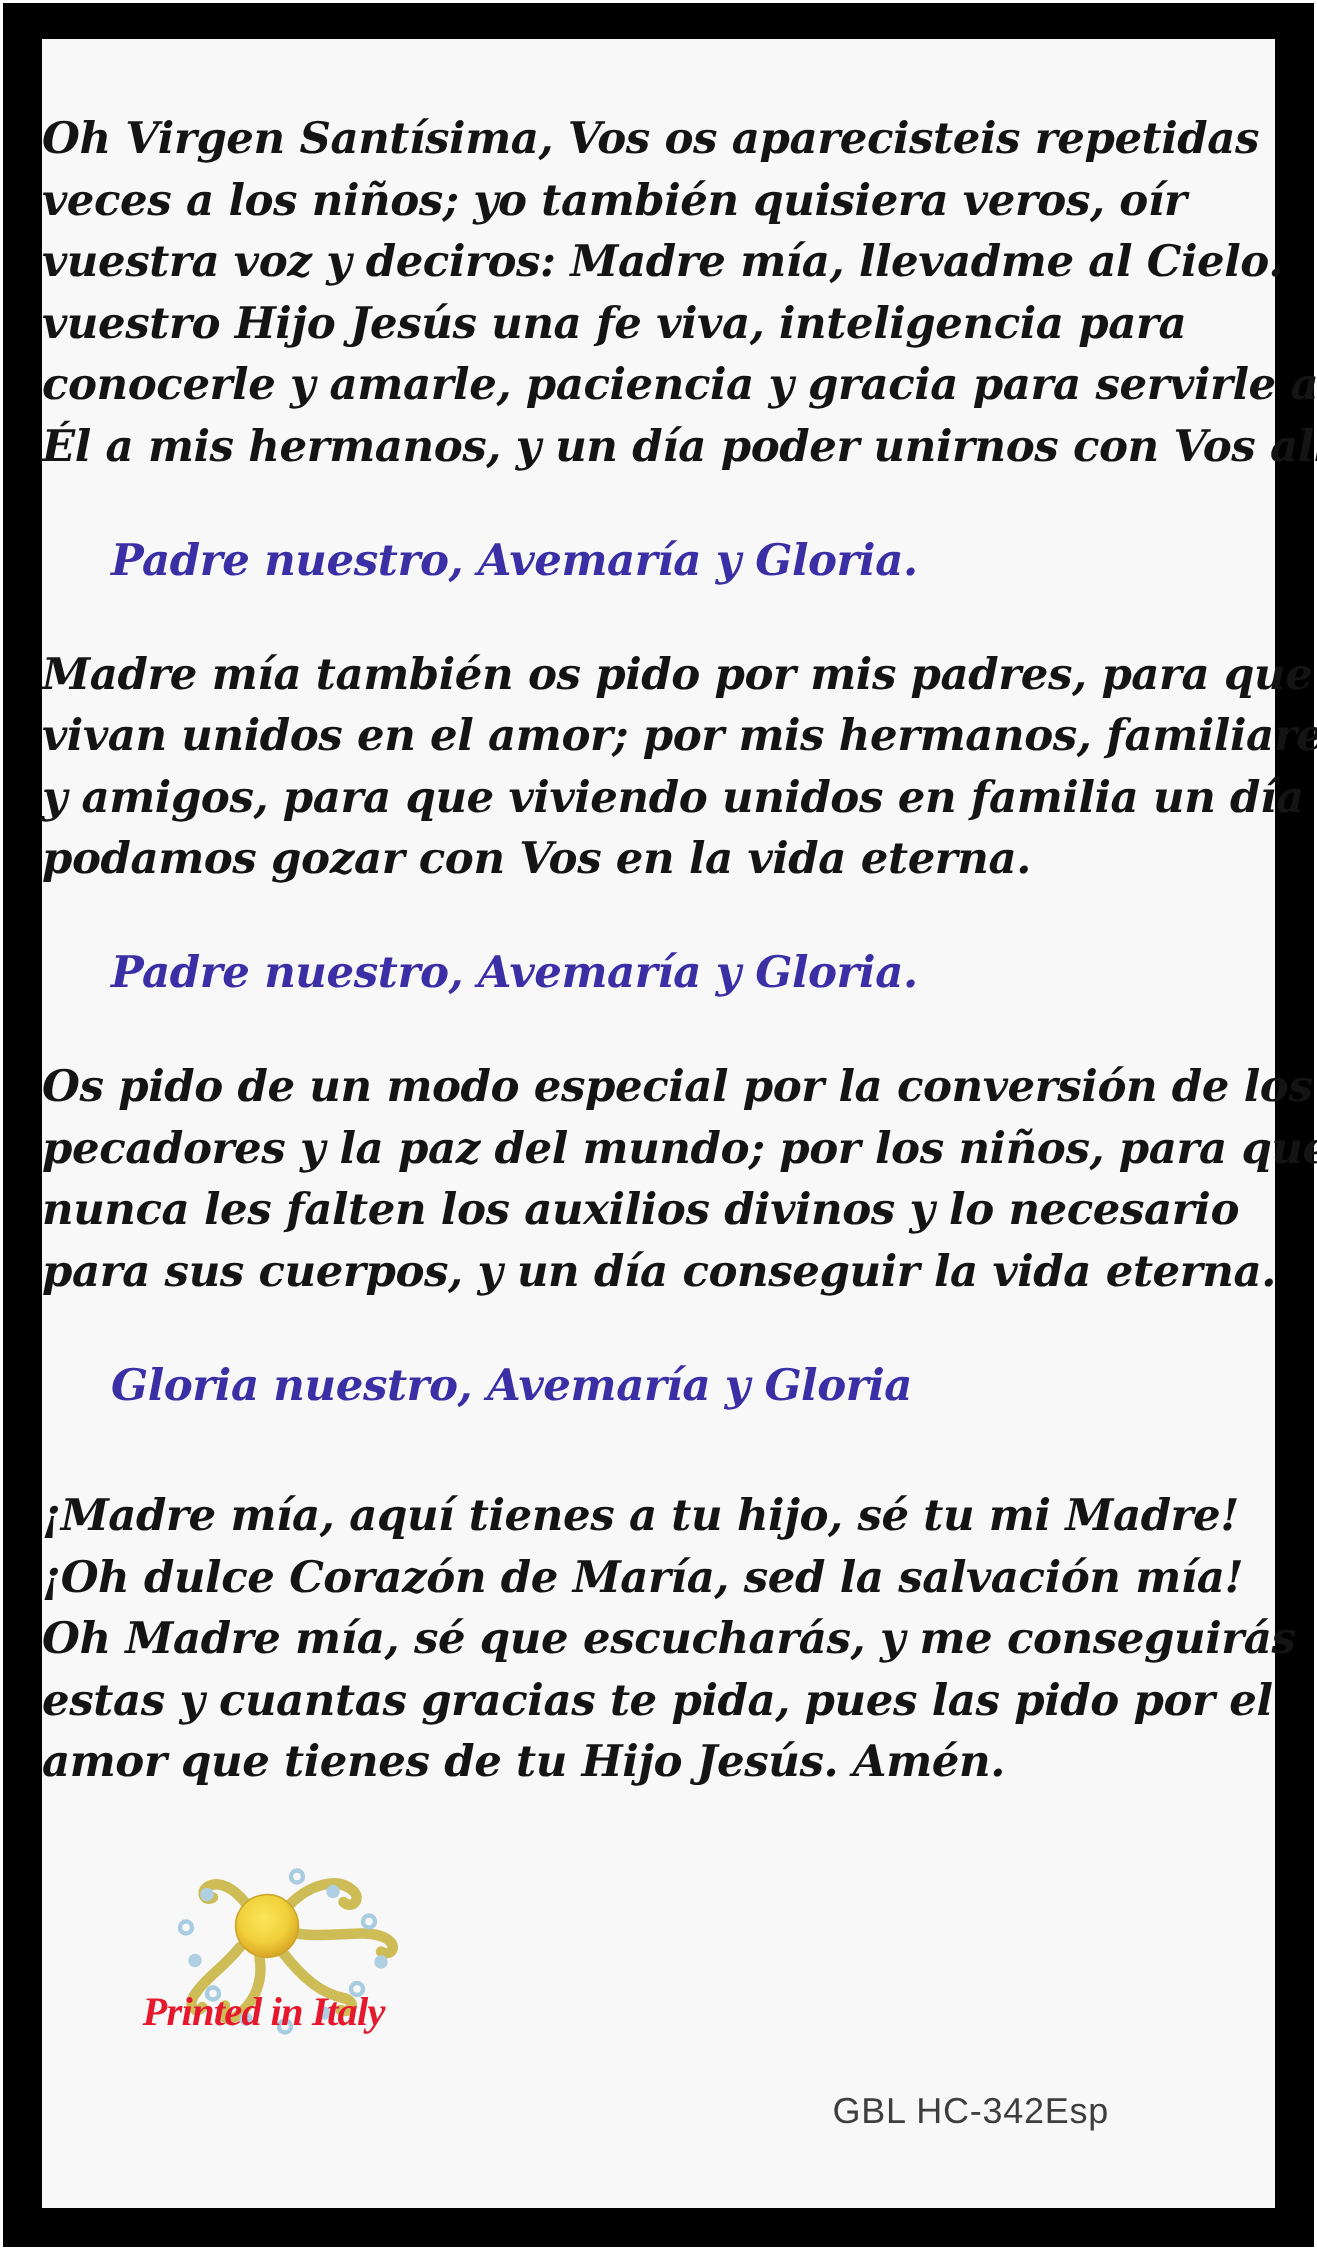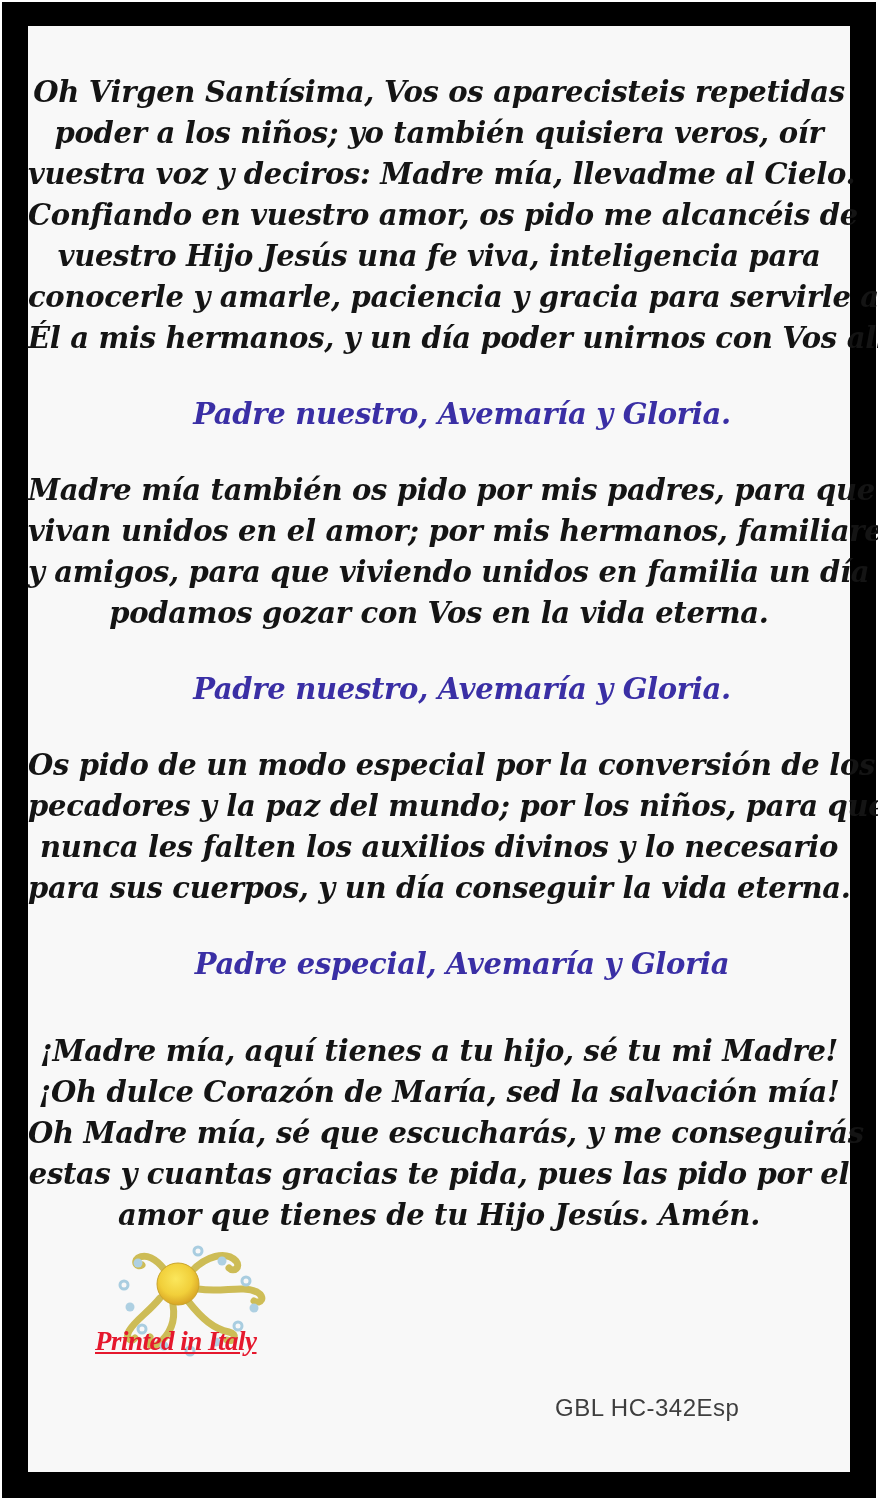--- a/index.html
+++ b/index.html
@@ -24,21 +24,21 @@
     left: 26px;
     top: 24px;
     width: 822px;
     height: 1446px;
     background: #f8f8f8;
   }
   .prayer {
     position: relative;
     z-index: 2;
     padding-top: 46px;
-    text-align: center;
+    text-align: left;
   }
   .line {
     font-style: italic;
     font-weight: 700;
     font-size: 29px;
     line-height: 41px;
     color: #141414;
     letter-spacing: -0.3px;
     white-space: nowrap;
   }
@@ -58,21 +58,20 @@
     position: absolute;
     left: 67px;
     top: 1300px;
     z-index: 3;
     font-family: "Liberation Serif", serif;
     font-style: italic;
     font-weight: 700;
     font-size: 27px;
     color: #e5182d;
     letter-spacing: -0.5px;
-    text-decoration: underline;
   }
   .code {
     position: absolute;
     left: 527px;
     top: 1340px;
     z-index: 2;
     font-family: "Liberation Sans", sans-serif;
     font-size: 24px;
     color: #3e3e3e;
     letter-spacing: 0.5px;
@@ -124,23 +123,22 @@
         <circle cx="128" cy="38" r="4" fill="none" stroke="#a9cde0" stroke-width="3"></circle>
         <circle cx="104" cy="18" r="4.5" fill="#aed0e2"></circle>
         <circle cx="80" cy="8" r="4" fill="none" stroke="#a9cde0" stroke-width="3"></circle>
       </g>
     </svg>
 
     <div class="prayer">
 
       <div class="para">
         <div class="line">Oh Virgen Santísima, Vos os aparecisteis repetidas</div>
-        <div class="line">poder a los niños; yo también quisiera veros, oír</div>
+        <div class="line">veces a los niños; yo también quisiera veros, oír</div>
         <div class="line">vuestra voz y deciros: Madre mía, llevadme al Cielo.</div>
-        <div class="line">Confiando en vuestro amor, os pido me alcancéis de</div>
         <div class="line">vuestro Hijo Jesús una fe viva, inteligencia para</div>
         <div class="line">conocerle y amarle, paciencia y gracia para servirle a</div>
         <div class="line">Él a mis hermanos, y un día poder unirnos con Vos allí</div>
       </div>
 
       <div class="refrain">Padre nuestro, Avemaría y Gloria.</div>
 
       <div class="para">
         <div class="line">Madre mía también os pido por mis padres, para que</div>
         <div class="line">vivan unidos en el amor; por mis hermanos, familiares</div>
@@ -150,21 +148,21 @@
 
       <div class="refrain">Padre nuestro, Avemaría y Gloria.</div>
 
       <div class="para">
         <div class="line">Os pido de un modo especial por la conversión de los</div>
         <div class="line">pecadores y la paz del mundo; por los niños, para que</div>
         <div class="line">nunca les falten los auxilios divinos y lo necesario</div>
         <div class="line">para sus cuerpos, y un día conseguir la vida eterna.</div>
       </div>
 
-      <div class="refrain">Padre especial, Avemaría y Gloria</div>
+      <div class="refrain">Gloria nuestro, Avemaría y Gloria</div>
 
       <div class="para para-final">
         <div class="line">¡Madre mía, aquí tienes a tu hijo, sé tu mi Madre!</div>
         <div class="line">¡Oh dulce Corazón de María, sed la salvación mía!</div>
       </div>
 
       <div class="para">
         <div class="line">Oh Madre mía, sé que escucharás, y me conseguirás</div>
         <div class="line">estas y cuantas gracias te pida, pues las pido por el</div>
         <div class="line">amor que tienes de tu Hijo Jesús. Amén.</div>

